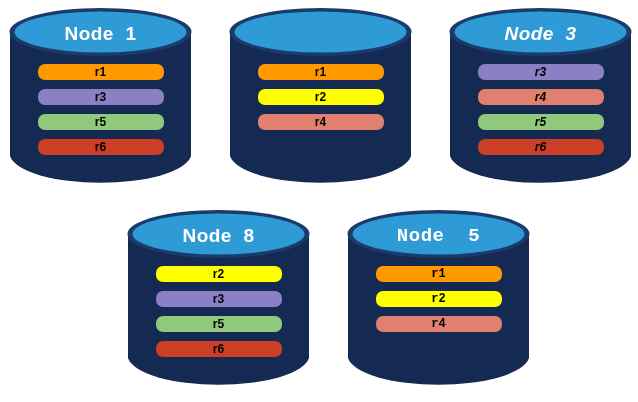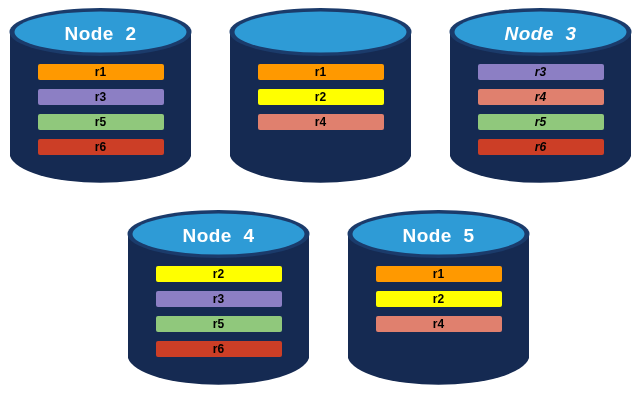--- a/index.html
+++ b/index.html
@@ -58,50 +58,50 @@
     z-index: 3;
     display: flex;
     flex-direction: column;
     align-items: center;
     gap: 9px;
   }
 
   .replica {
     width: 126px;
     height: 16px;
-    border-radius: 2px;
+    border-radius: 7px;
     display: flex;
     align-items: center;
     justify-content: center;
     color: #000000;
     font-size: 12px;
     font-weight: bold;
     line-height: 1;
     box-sizing: border-box;
   }
 
   
   #node-1 { left: 8px;   top: 6px; }
   #node-2 { left: 228px; top: 6px; }
   #node-3 { left: 448px; top: 6px; font-style: italic; }
   #node-4 { left: 126px; top: 208px; }
-  #node-5 { left: 346px; top: 208px; }
+  #node-5 { left: 346px; top: 208px; font-family: Liberation Mono, monospace; }
 </style>
 </head>
 <body style="background: rgb(255, 255, 255);">
 
 <div id="diagram">
 
   <div class="node" id="node-1">
     <svg class="cyl-svg" viewBox="0 0 185 182">
       <path d="M2 26 L2 150 A 91 30 0 0 0 183 150 L183 26 Z" fill="#152A52"></path>
       <ellipse cx="92.5" cy="26" rx="91" ry="24" fill="#1B3B6B"></ellipse>
       <ellipse cx="92.5" cy="26" rx="86" ry="20.5" fill="#2E9BD6"></ellipse>
     </svg>
-    <div class="node-label" style="color: rgb(255, 255, 255);">Node  2</div>
+    <div class="node-label" style="color: rgb(255, 255, 255);">Node  1</div>
     <div class="replicas">
       <div class="replica" style="background: rgb(255, 153, 0); color: rgb(0, 0, 0);">r1</div>
       <div class="replica" style="background: rgb(140, 127, 196); color: rgb(0, 0, 0);">r3</div>
       <div class="replica" style="background: rgb(144, 200, 124); color: rgb(0, 0, 0);">r5</div>
       <div class="replica" style="background: rgb(204, 62, 38); color: rgb(0, 0, 0);">r6</div>
     </div>
   </div>
 
   <div class="node" id="node-2">
     <svg class="cyl-svg" viewBox="0 0 185 182">
@@ -130,21 +130,21 @@
       <div class="replica" style="background: rgb(204, 62, 38); color: rgb(0, 0, 0);">r6</div>
     </div>
   </div>
 
   <div class="node" id="node-4">
     <svg class="cyl-svg" viewBox="0 0 185 182">
       <path d="M2 26 L2 150 A 91 30 0 0 0 183 150 L183 26 Z" fill="#152A52"></path>
       <ellipse cx="92.5" cy="26" rx="91" ry="24" fill="#1B3B6B"></ellipse>
       <ellipse cx="92.5" cy="26" rx="86" ry="20.5" fill="#2E9BD6"></ellipse>
     </svg>
-    <div class="node-label" style="color: rgb(255, 255, 255);">Node  4</div>
+    <div class="node-label" style="color: rgb(255, 255, 255);">Node  8</div>
     <div class="replicas">
       <div class="replica" style="background: rgb(255, 255, 0); color: rgb(0, 0, 0);">r2</div>
       <div class="replica" style="background: rgb(140, 127, 196); color: rgb(0, 0, 0);">r3</div>
       <div class="replica" style="background: rgb(144, 200, 124); color: rgb(0, 0, 0);">r5</div>
       <div class="replica" style="background: rgb(204, 62, 38); color: rgb(0, 0, 0);">r6</div>
     </div>
   </div>
 
   <div class="node" id="node-5">
     <svg class="cyl-svg" viewBox="0 0 185 182">

